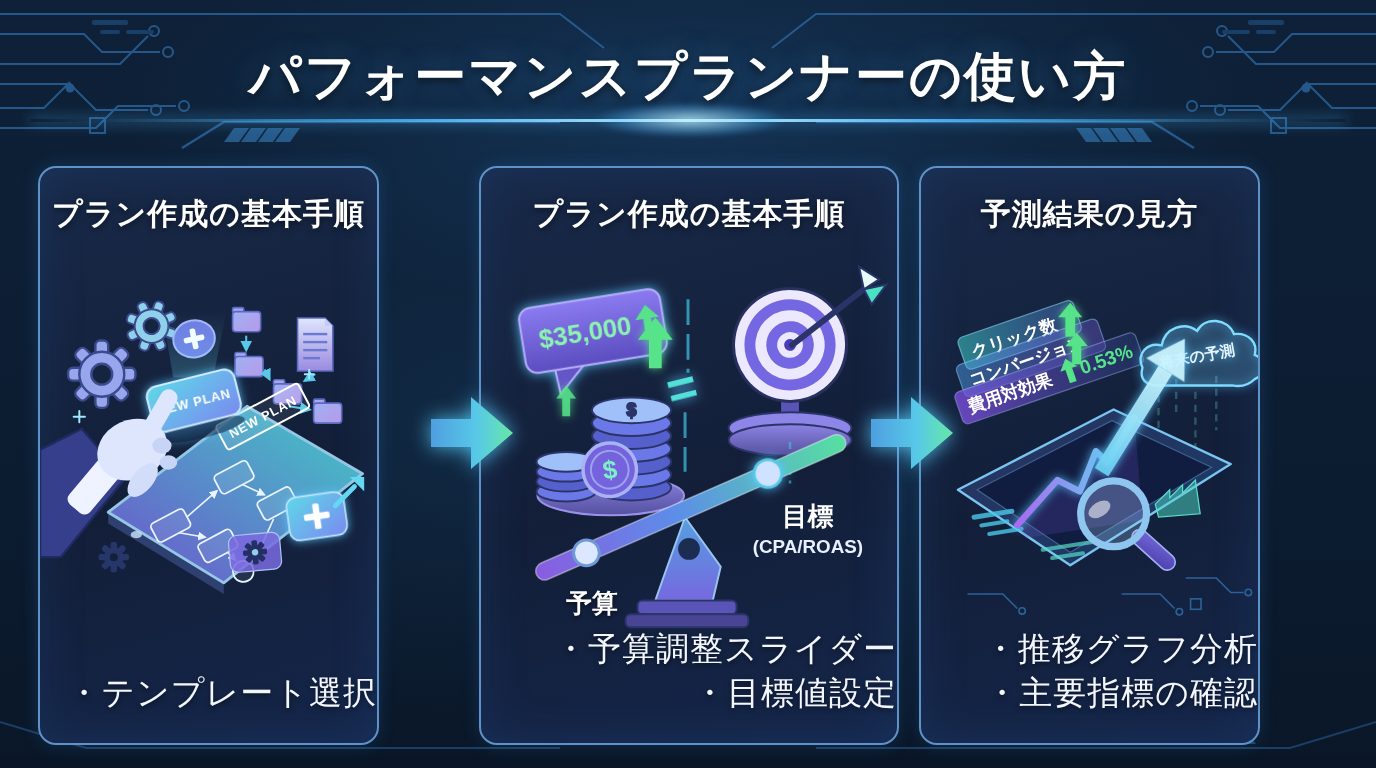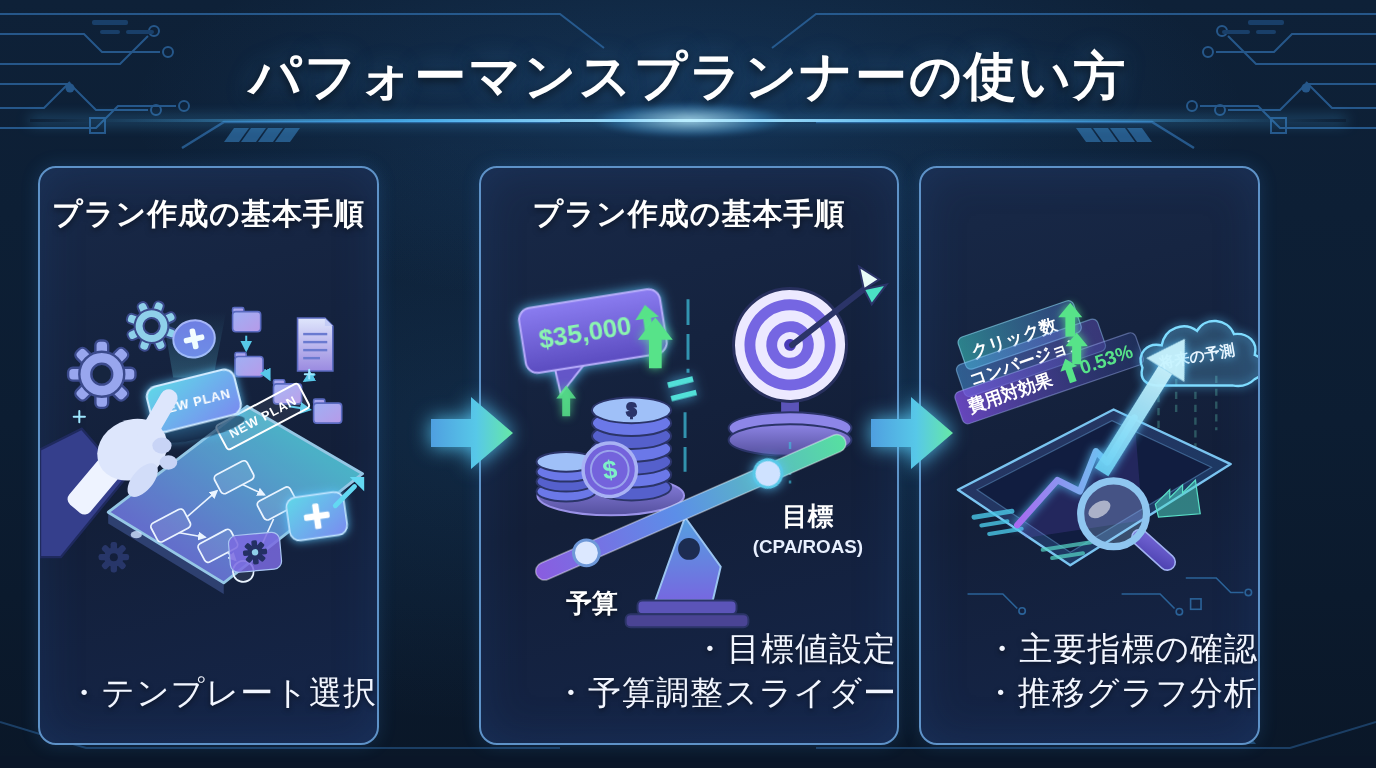--- a/index.html
+++ b/index.html
@@ -390,26 +390,27 @@
           <circle cx="55" r="13" fill="#dce8ff" stroke="#6e98d8" stroke-width="3"></circle>
           <circle class="glow-c" cx="255" r="14" fill="#cfe2ff" stroke="#58c8e8" stroke-width="3"></circle>
         </g>
 
         <text x="112" y="374" text-anchor="middle" font-size="26" font-weight="900" fill="#ffffff" style="text-shadow:0 2px 4px rgba(0,0,0,.6)">予算</text>
         <text x="330" y="286" text-anchor="middle" font-size="26" font-weight="900" fill="#ffffff">目標</text>
         <text x="330" y="314" text-anchor="middle" font-size="19" font-weight="800" fill="#e8f0ff">(CPA/ROAS)</text>
       </svg>
     </div>
     <div class="bullets">
+      <div>・予算調整スライダー</div>
       <div>・目標値設定</div>
-      <div>・予算調整スライダー</div>
     </div>
   </div>
 
   <div class="panel p3">
+    <div class="panel-header">予測結果の見方</div>
     <div class="illus">
       <svg viewBox="0 0 420 400">
         <defs>
           <linearGradient id="p3card1" x1="0" y1="0" x2="1" y2="0">
             <stop offset="0" stop-color="rgba(63,208,201,.55)"></stop>
               <stop offset="1" stop-color="rgba(90,122,224,.35)"></stop>
           </linearGradient>
           <linearGradient id="p3card2" x1="0" y1="0" x2="1" y2="0">
             <stop offset="0" stop-color="rgba(74,154,224,.5)"></stop>
               <stop offset="1" stop-color="rgba(122,92,224,.35)"></stop>
@@ -502,22 +503,22 @@
             <circle cx="322" cy="414" r="4"></circle>
           <path d="M330,372 H368 L386,390 H402"></path>
             <circle cx="408" cy="390" r="4"></circle>
           <rect x="336" y="398" width="13" height="13"></rect>
           <path d="M58,392 H102 L120,410"></path>
             <circle cx="126" cy="413" r="4"></circle>
         </g>
       </svg>
     </div>
     <div class="bullets">
+      <div>・推移グラフ分析</div>
       <div>・主要指標の確認</div>
-      <div>・推移グラフ分析</div>
     </div>
   </div>
 
   <div class="flow-arrow a1">
     <svg viewBox="0 0 84 90">
         <polygon points="0,31 40,31 40,9 82,45 40,81 40,59 0,59" fill="url(#flowGrad)"></polygon>
       </svg>
   </div>
   <div class="flow-arrow a2">
     <svg viewBox="0 0 84 90">

